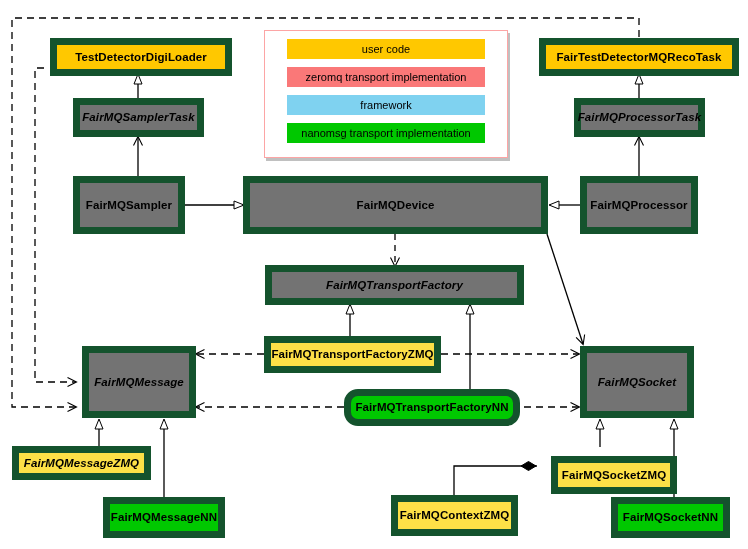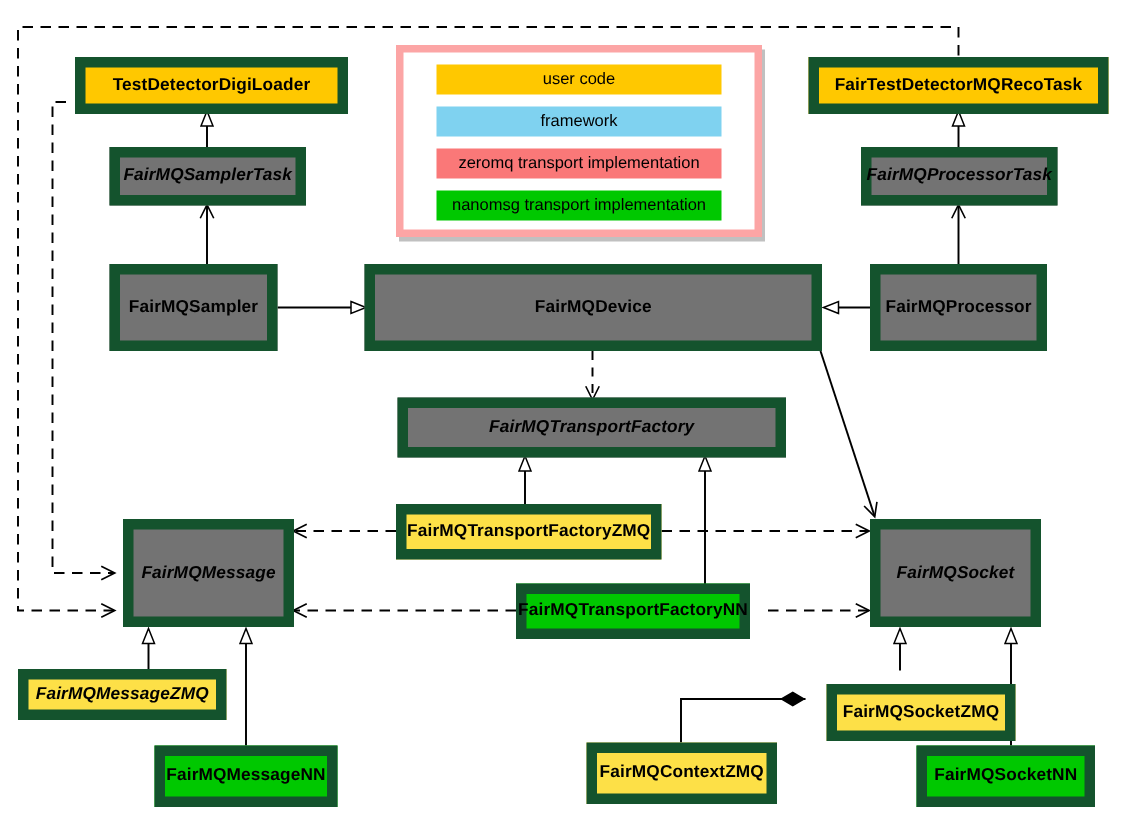--- a/index.html
+++ b/index.html
@@ -22,21 +22,21 @@
     z-index:3;
   }
   .usercode{background:#FFC800;}
   .framework{background:#737373;}
   .zmq{background:#fde047;}
   .nn{background:#00C800;}
   .abstract{font-style:italic;}
 
   #legend{
     position:absolute;left:264px;top:30px;width:244px;height:128px;
-    background:#ffffff;border:5px solid #fca5a5;box-sizing:border-box;
+    background:#ffffff;border:1px solid #fca5a5;box-sizing:border-box;
     padding:8px 22px;z-index:4;
     box-shadow:2px 3px 0 rgba(140,140,140,0.55);
   }
   .legend-row{
     height:20px;margin-bottom:8px;
     display:flex;align-items:center;justify-content:center;
     font-size:11px;font-weight:normal;color:#000;
   }
   .legend-row:last-child{margin-bottom:0;}
 </style>
@@ -113,25 +113,25 @@
       <path d="M639,37 L639,18 L12,18 L12,407 L76,407" stroke-dasharray="7,5" marker-end="url(#thinArrow)"></path>
       
       <path d="M44,68 L35,68 L35,382 L76,382" stroke-dasharray="7,5" marker-end="url(#thinArrow)"></path>
     </g>
   </svg>
 
   <div id="legend">
     <div class="legend-row" style="background:#FFC800">
       <span>user code</span>
     </div>
+    <div class="legend-row" style="background:#FA7878">
+      <span>zeromq transport implementation</span>
+    </div>
     <div class="legend-row" style="background:#7FD2F0">
       <span>framework</span>
-    </div>
-    <div class="legend-row" style="background:#FA7878">
-      <span>zeromq transport implementation</span>
     </div>
     <div class="legend-row" style="background:#00C800">
       <span>nanomsg transport implementation</span>
     </div>
   </div>
 
   <div class="node usercode" style="left:50px;top:38px;width:182px;height:38px;">TestDetectorDigiLoader</div>
 
   <div class="node framework abstract" style="left:73px;top:98px;width:131px;height:39px;">FairMQSamplerTask</div>
 
@@ -142,21 +142,21 @@
   <div class="node framework" style="left:580px;top:176px;width:118px;height:58px;">FairMQProcessor</div>
 
   <div class="node framework abstract" style="left:574px;top:98px;width:131px;height:39px;">FairMQProcessorTask</div>
 
   <div class="node usercode" style="left:539px;top:38px;width:200px;height:38px;">FairTestDetectorMQRecoTask</div>
 
   <div class="node framework abstract" style="left:265px;top:265px;width:259px;height:40px;">FairMQTransportFactory</div>
 
   <div class="node zmq" style="left:264px;top:336px;width:177px;height:37px;">FairMQTransportFactoryZMQ</div>
 
-  <div class="node nn" style="left:344px;top:389px;width:156px;height:37px;">FairMQTransportFactoryNN</div>
+  <div class="node nn" style="left:344px;top:389px;width:176px;height:37px;border-radius:14px;">FairMQTransportFactoryNN</div>
 
   <div class="node framework abstract" style="left:82px;top:346px;width:114px;height:72px;">FairMQMessage</div>
 
   <div class="node framework abstract" style="left:580px;top:346px;width:114px;height:72px;">FairMQSocket</div>
 
   <div class="node zmq" style="left:12px;top:446px;width:139px;height:34px;font-style:italic;">FairMQMessageZMQ</div>
 
   <div class="node nn" style="left:103px;top:497px;width:122px;height:41px;">FairMQMessageNN</div>
 
   <div class="node zmq" style="left:551px;top:456px;width:126px;height:38px;">FairMQSocketZMQ</div>

